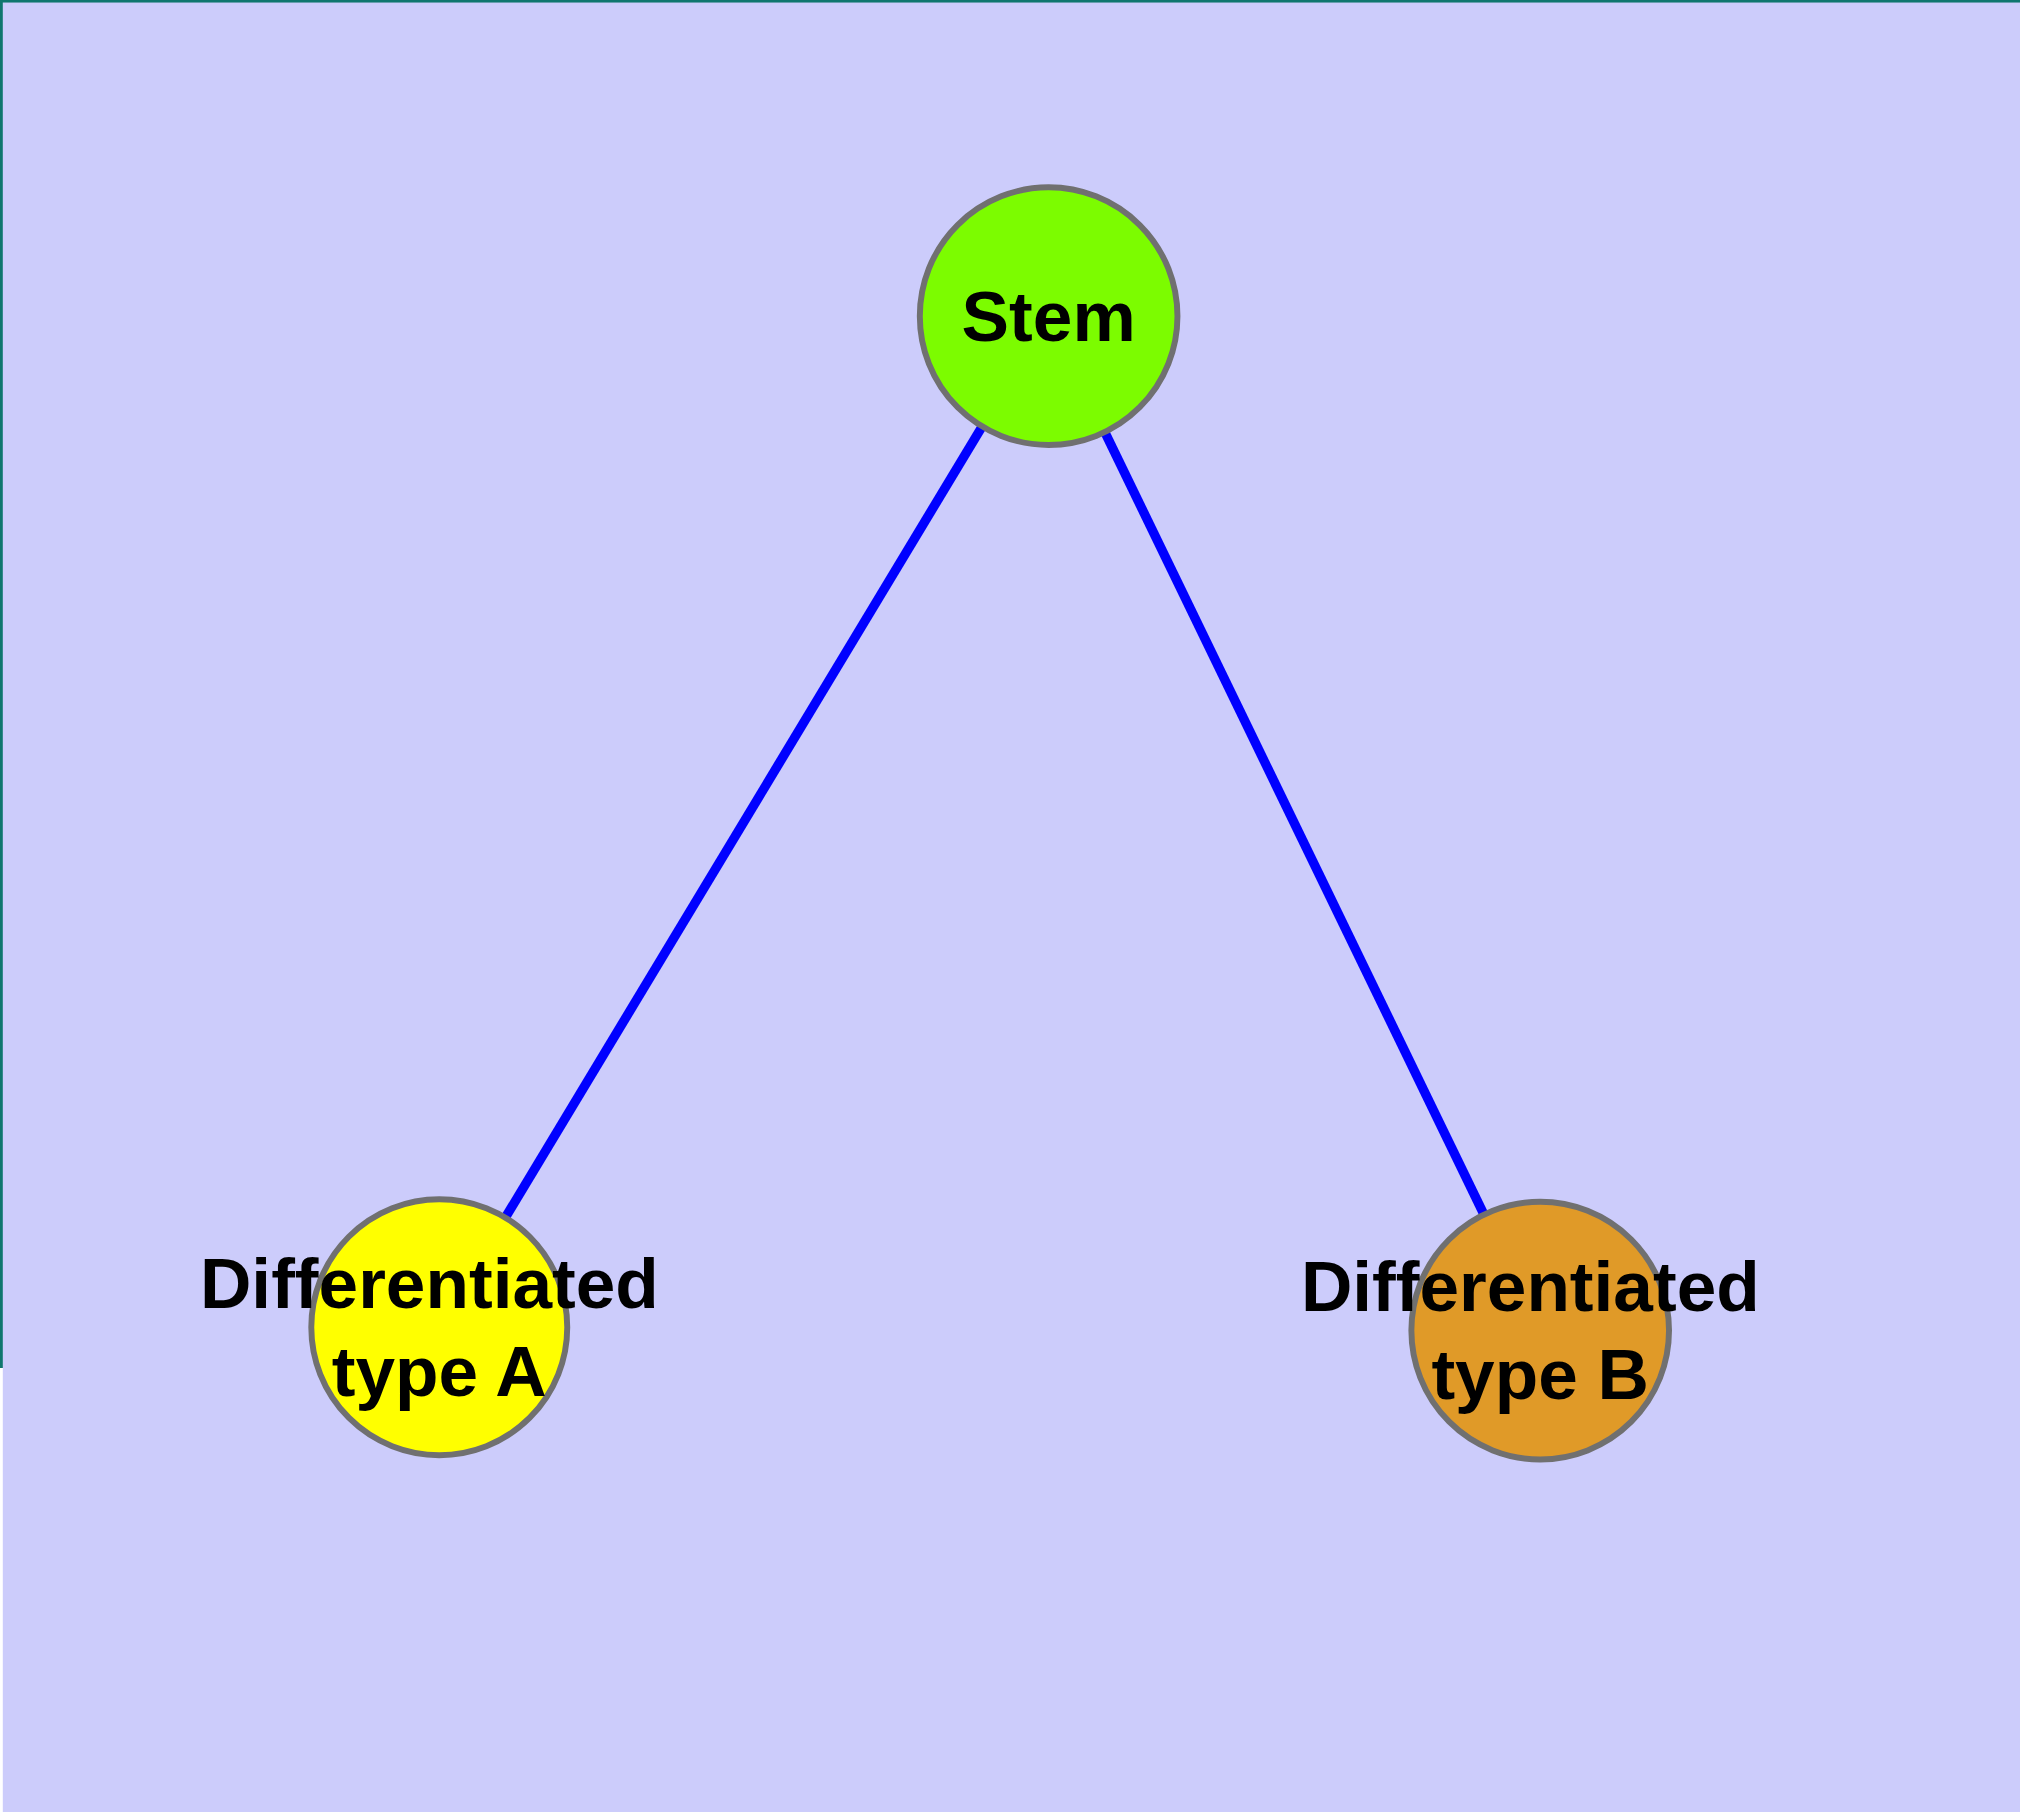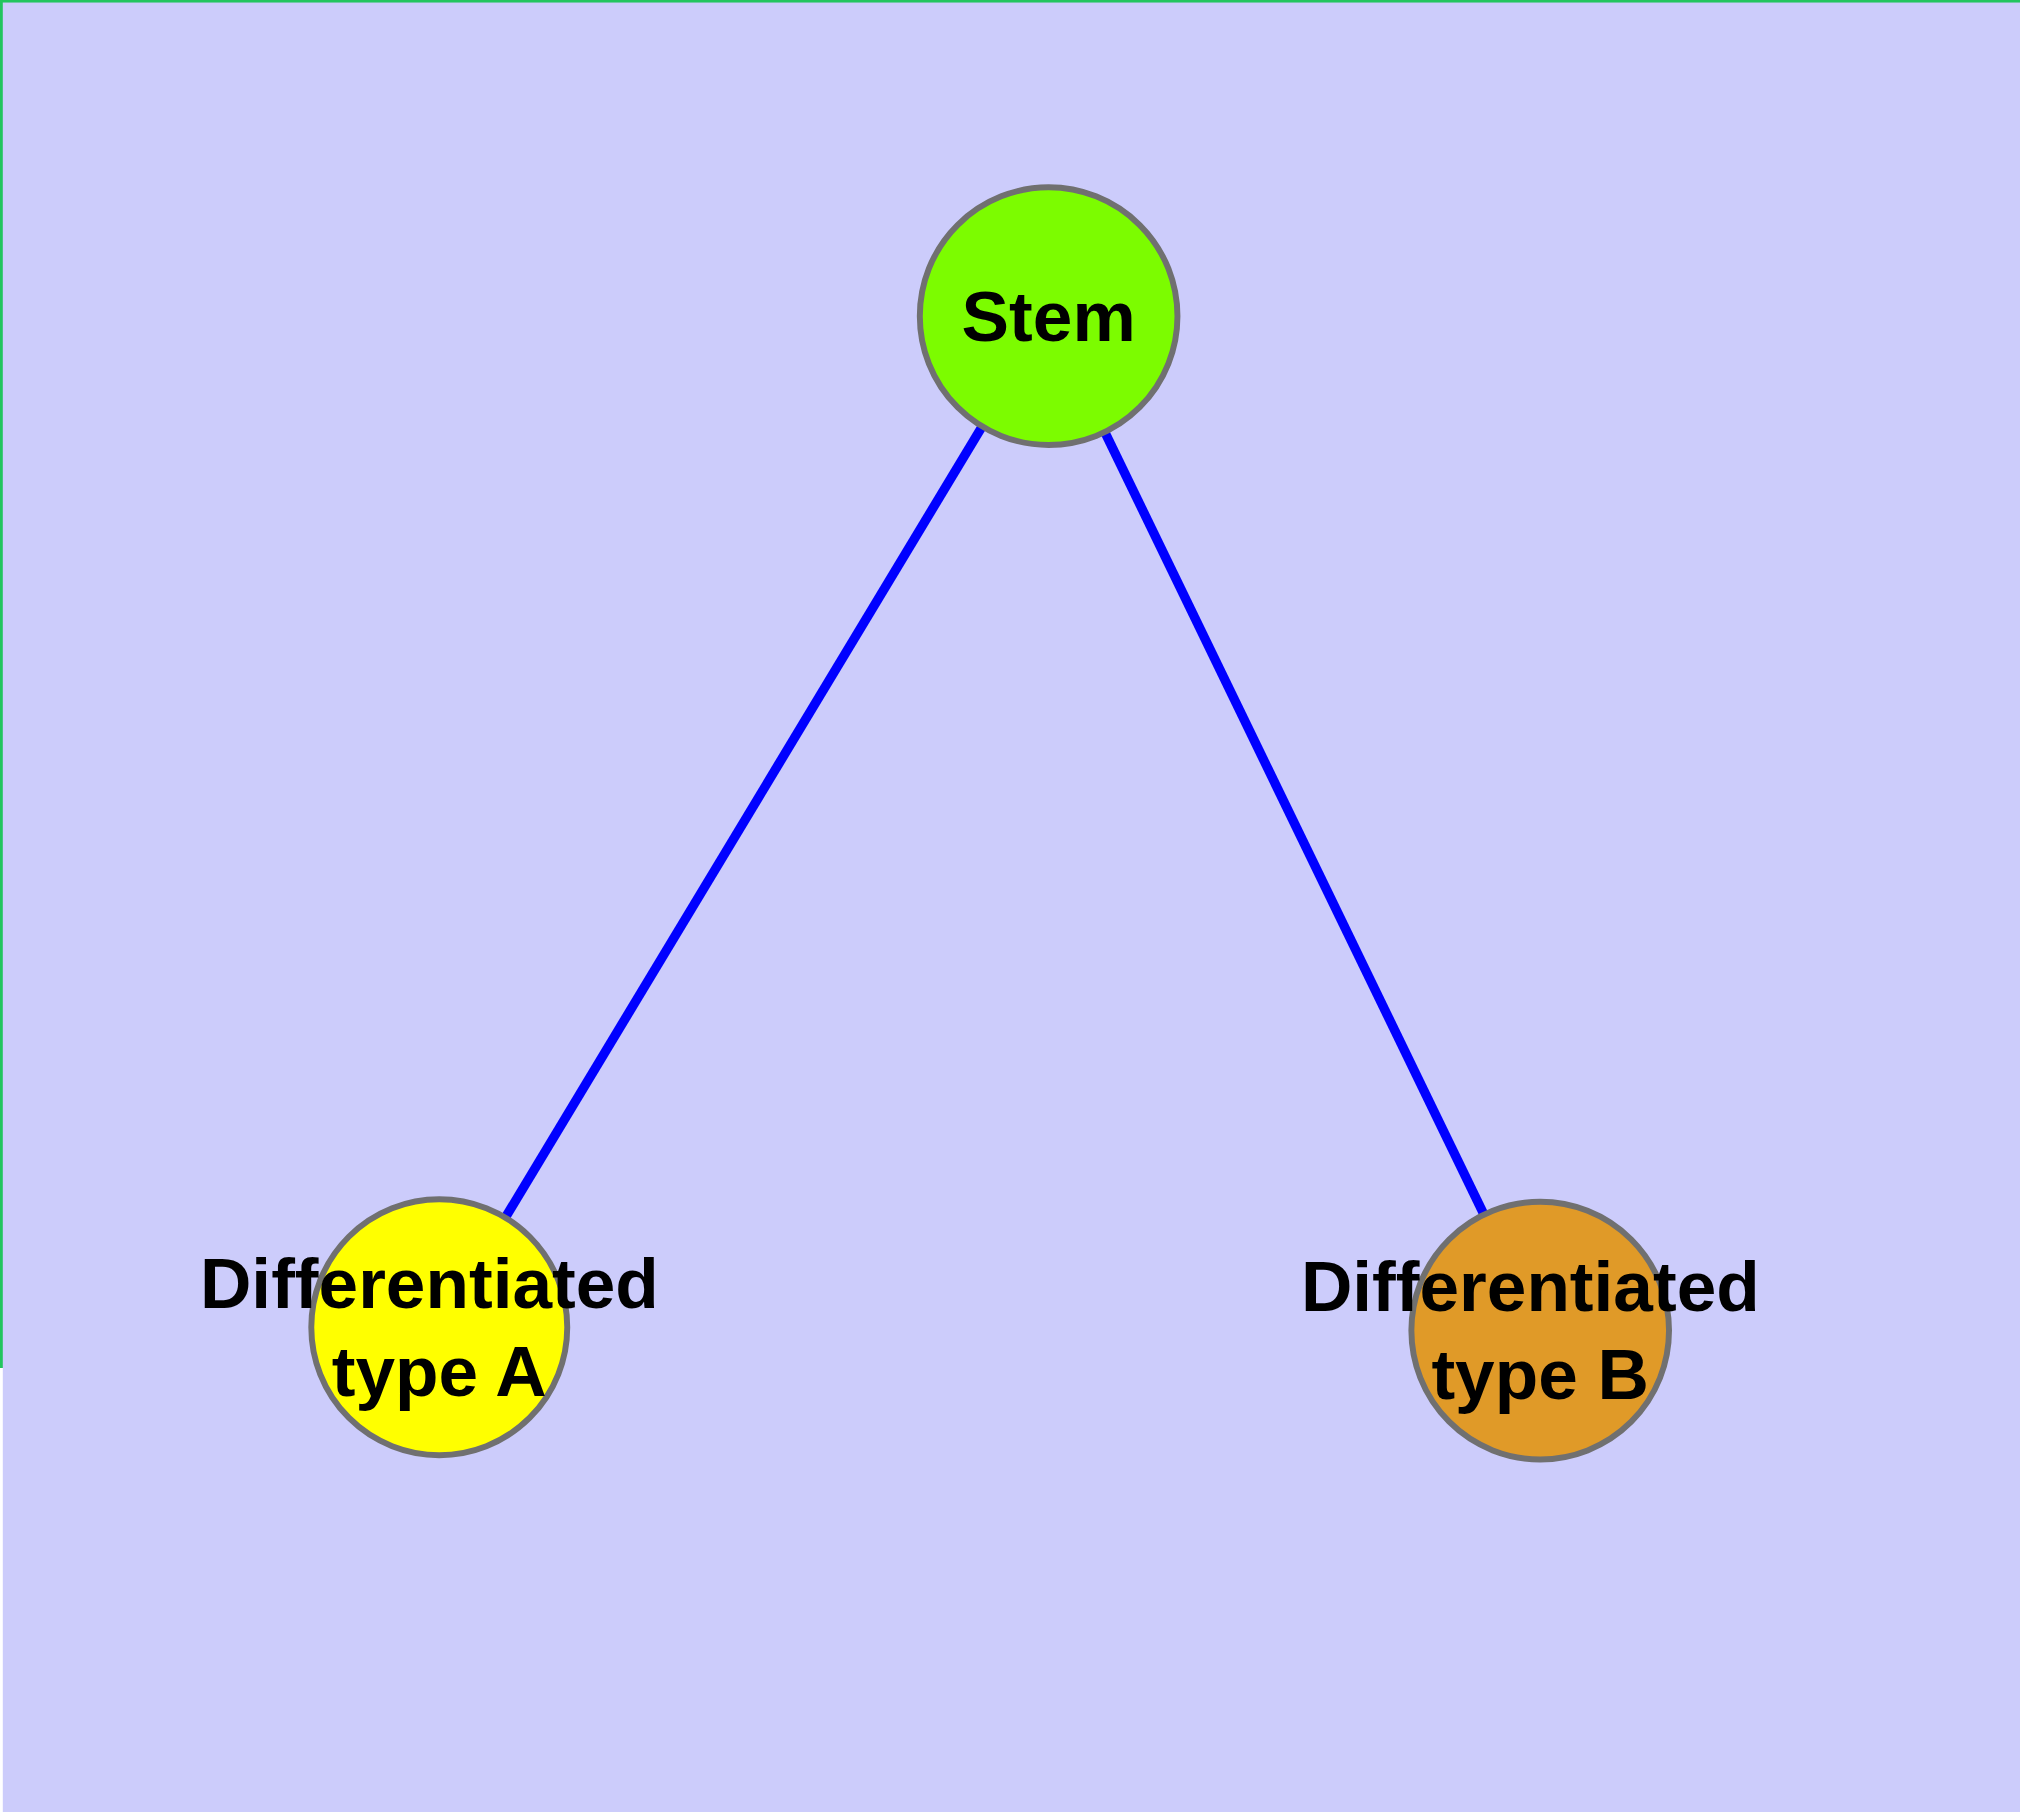--- a/index.html
+++ b/index.html
@@ -11,21 +11,21 @@
   body {
     width: 2021px;
     height: 1812px;
     overflow: hidden;
     font-family: "Liberation Sans", sans-serif;
   }
   #canvas {
     position: relative;
     width: 2021px;
     height: 1368px;
-    background: #22c55e;
+    background: #0f766e;
   }
   #graph-svg {
     position: absolute;
     left: 0;
     top: 0;
     width: 2021px;
     height: 1812px;
     display: block;
   }
   .node-label {

